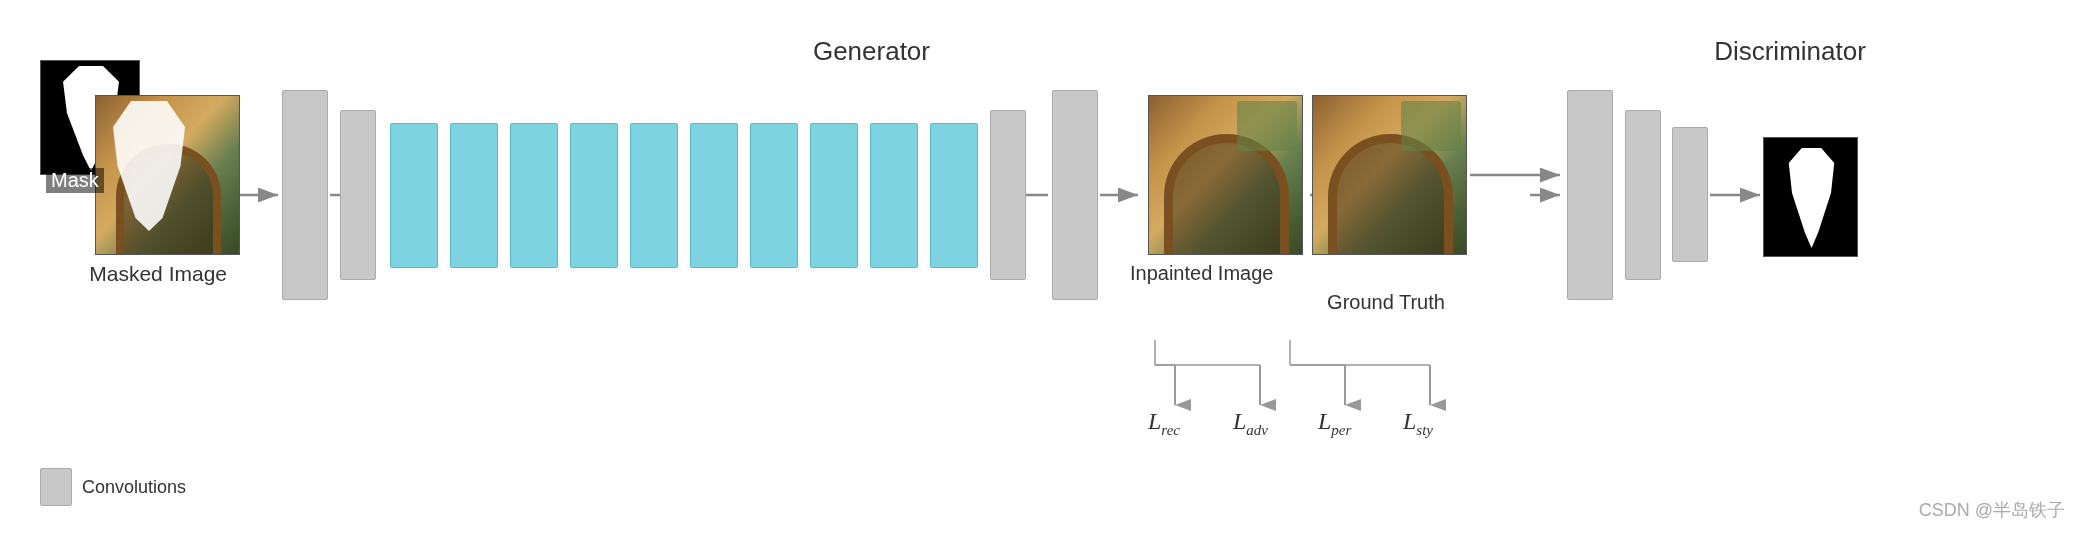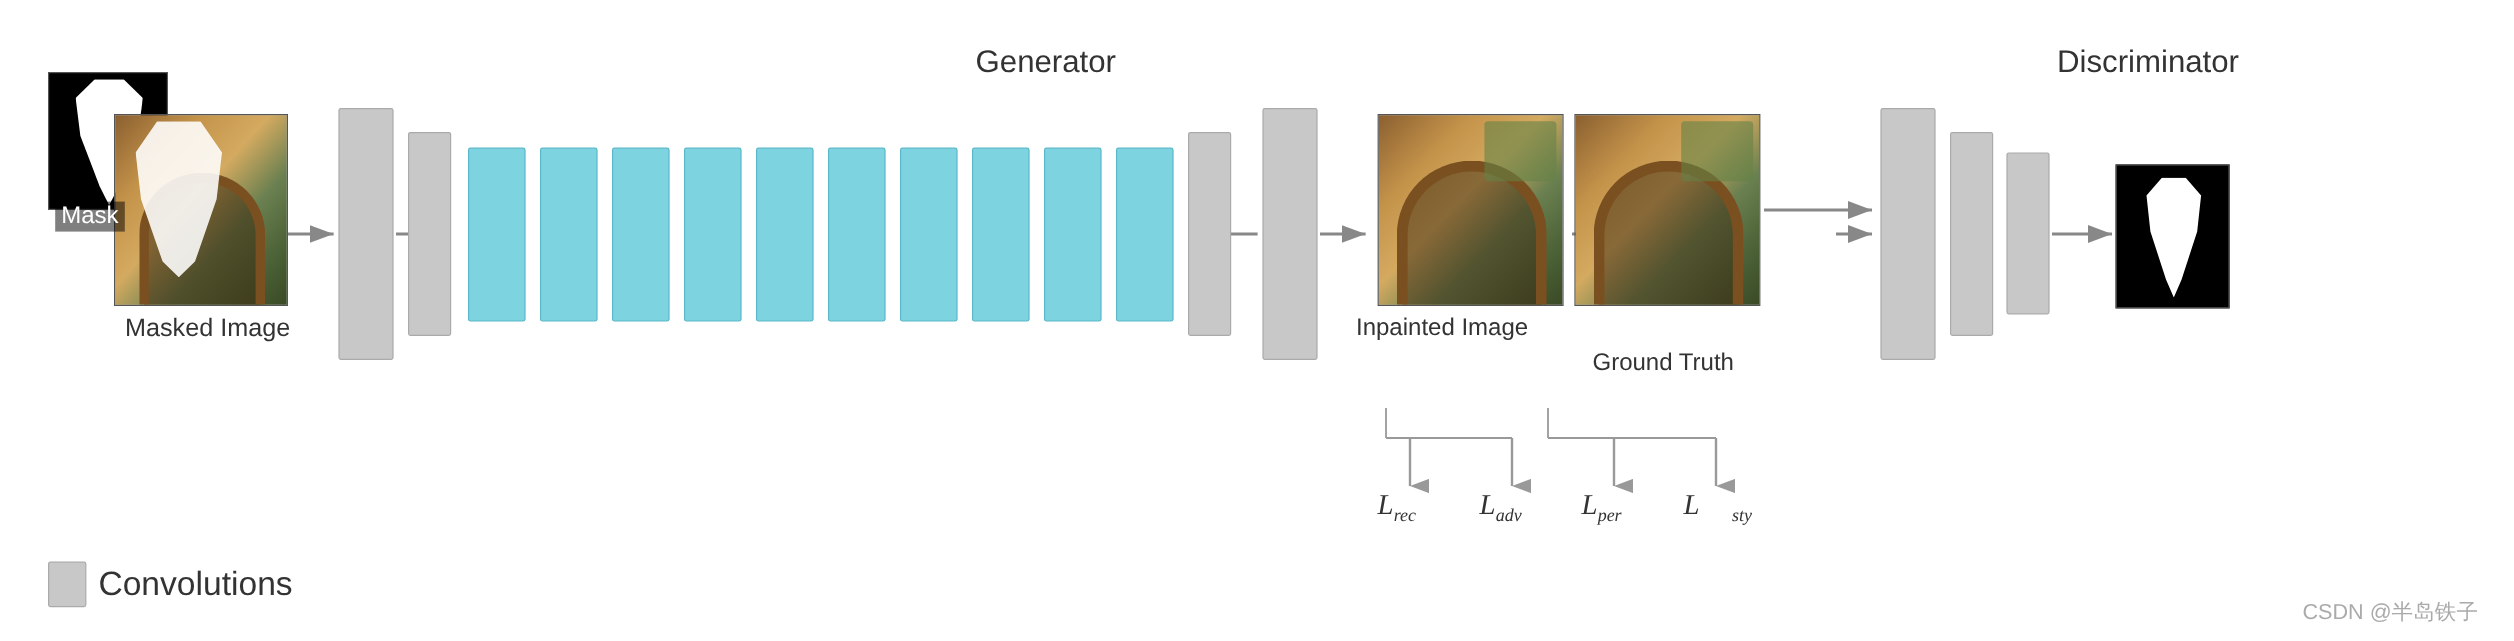--- a/index.html
+++ b/index.html
@@ -147,21 +147,21 @@
 
     <div style="position:absolute; top:0; left:0; width:100%; height:100%;
                 background: rgba(255,255,255,0.0);">
       <div style="position:absolute; top:5px; left:8px; width:90px; height:130px; background:rgba(255,255,255,0.88);
                   clip-path: polygon(30% 0%, 70% 0%, 90% 20%, 85% 50%, 75% 70%, 65% 90%, 50% 100%, 35% 90%, 25% 70%, 15% 50%, 10% 20%);"></div>
     </div>
   </div>
 
   <div style="position:absolute; top:168px; left:46px; font-size:20px; color:#fff; font-family:Arial,sans-serif; background:rgba(0,0,0,0.5); padding:1px 5px;">Mask</div>
 
-  <div style="position:absolute; top:262px; left:88px; font-size:21px; color:#333; font-family:Arial,sans-serif; text-align:center; width:170px;">Masked Image</div>
+  <div style="position:absolute; top:262px; left:57px; font-size:21px; color:#333; font-family:Arial,sans-serif; text-align:right; width:170px;">Masked Image</div>
 
   <div class="block block-gray" style="width:46px; height:210px; top:90px; left:282px;"></div>
 
   <div class="block block-gray" style="width:36px; height:170px; top:110px; left:340px;"></div>
 
   <div class="block block-teal" style="width:48px; height:145px; top:123px; left:390px;"></div>
   <div class="block block-teal" style="width:48px; height:145px; top:123px; left:450px;"></div>
   <div class="block block-teal" style="width:48px; height:145px; top:123px; left:510px;"></div>
   <div class="block block-teal" style="width:48px; height:145px; top:123px; left:570px;"></div>
   <div class="block block-teal" style="width:48px; height:145px; top:123px; left:630px;"></div>
@@ -239,25 +239,25 @@
 
   <div style="position:absolute; top:408px; left:1233px; font-size:24px; font-family:'Times New Roman',serif; font-style:italic; color:#333;">
     <span>L</span><sub style="font-size:15px;text-align:center;">adv</sub>
   </div>
 
   <div style="position:absolute; top:408px; left:1318px; font-size:24px; font-family:'Times New Roman',serif; font-style:italic; color:#333;">
     <span>L</span><sub style="font-size:15px;">per</sub>
   </div>
 
   <div style="position:absolute; top:408px; left:1403px; font-size:24px; font-family:'Times New Roman',serif; font-style:italic; color:#333;">
-    <span>L</span><sub style="font-size:15px;margin-left:27px;">sty</sub>
+    <span>L</span><sub style="font-size:15px;">sty</sub>
   </div>
 
   <div class="legend">
     <div class="legend-item">
       <div class="legend-box-gray"></div>
-      <span style="font-size:28px; color:#333; font-family:Arial,sans-serif;">Convolutions</span>
+      <span style="font-size:18px; color:#333; font-family:Arial,sans-serif;">Convolutions</span>
     </div>
   </div>
 
   <div class="watermark">CSDN @半岛铁子</div>
 
 </div>
 
 </body></html>

